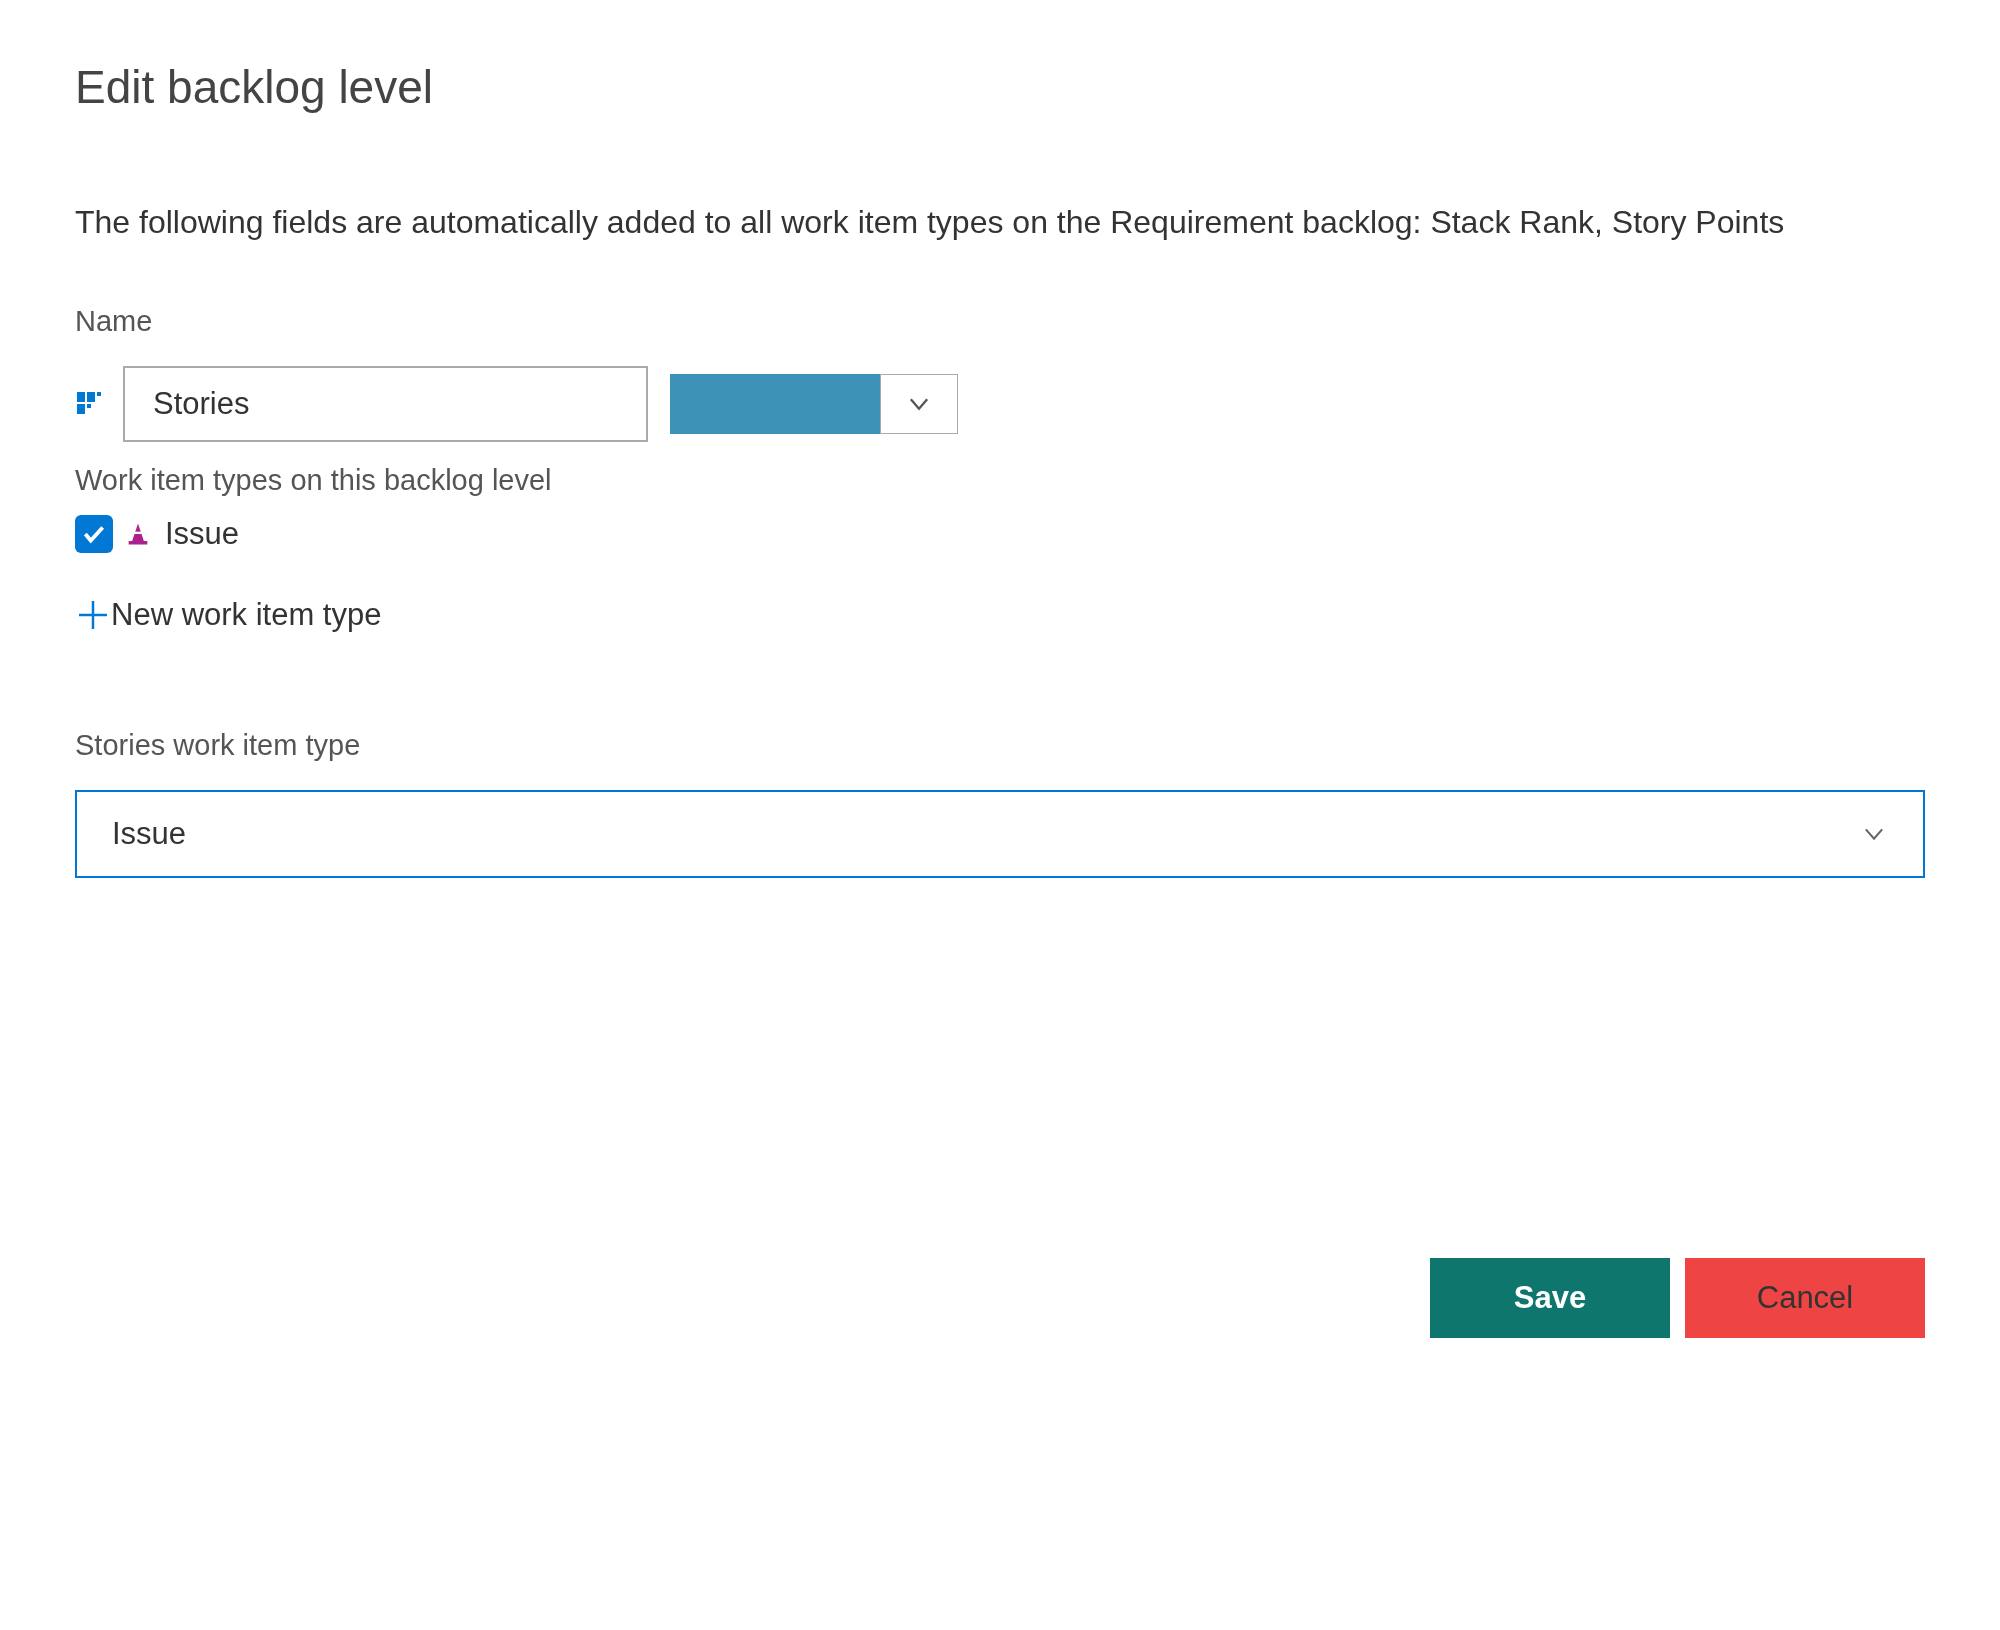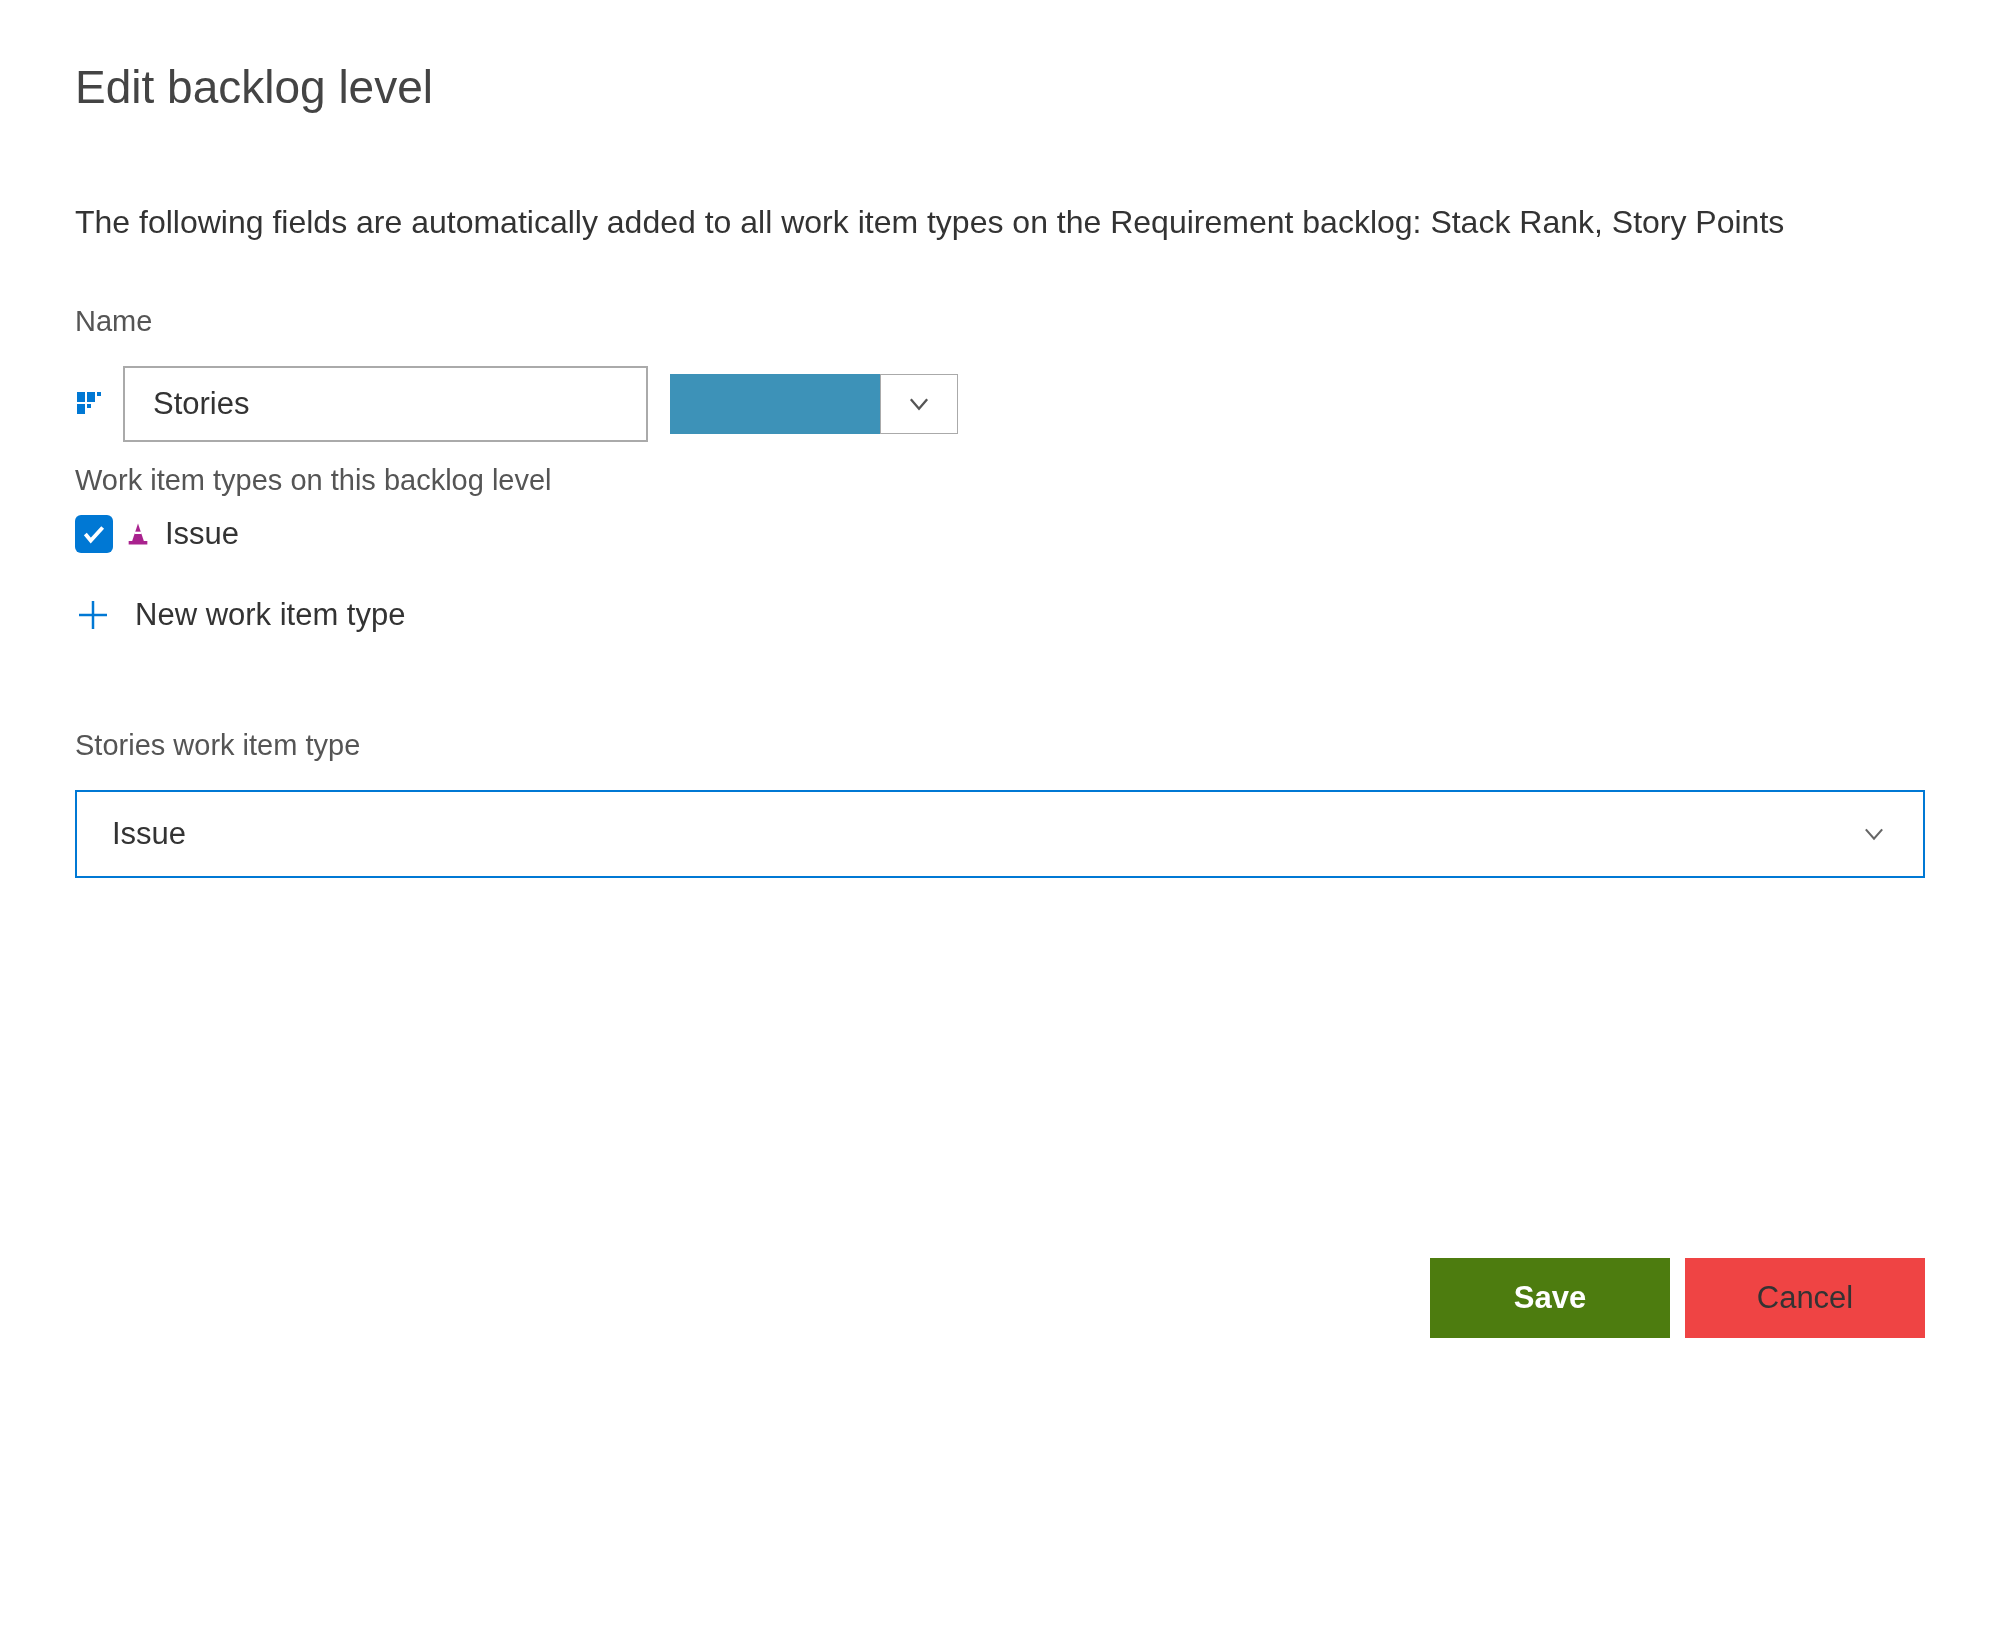--- a/index.html
+++ b/index.html
@@ -144,21 +144,20 @@
       color: #333333;
     }
     
     .wit-label.disabled {
       color: #999999;
     }
     
     .new-wit-btn {
       display: flex;
       align-items: center;
-      gap: 24px;
       padding: 8px 0;
       cursor: pointer;
       margin-top: 30px;
     }
     
     .plus-icon {
       width: 36px;
       height: 36px;
       display: flex;
       align-items: center;
@@ -209,21 +208,21 @@
       border: none;
       font-size: 31px;
       font-family: inherit;
       cursor: pointer;
       display: flex;
       align-items: center;
       justify-content: center;
     }
     
     .btn-primary {
-      background: #4d7c0f;
+      background: #0f766e;
       color: #ffffff;
       font-weight: 600;
     }
     
     .btn-secondary {
       background: #ef4444;
       color: #333333;
       font-weight: 400;
       margin-left: 15px;
     }

